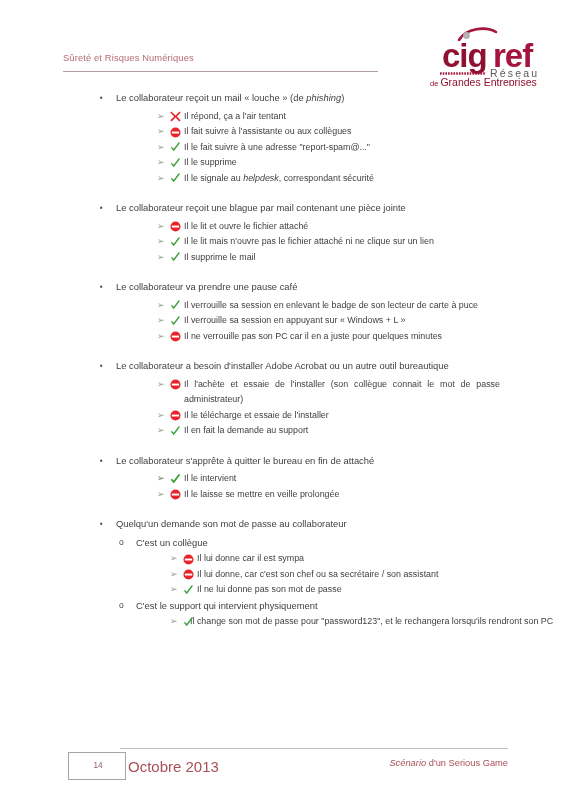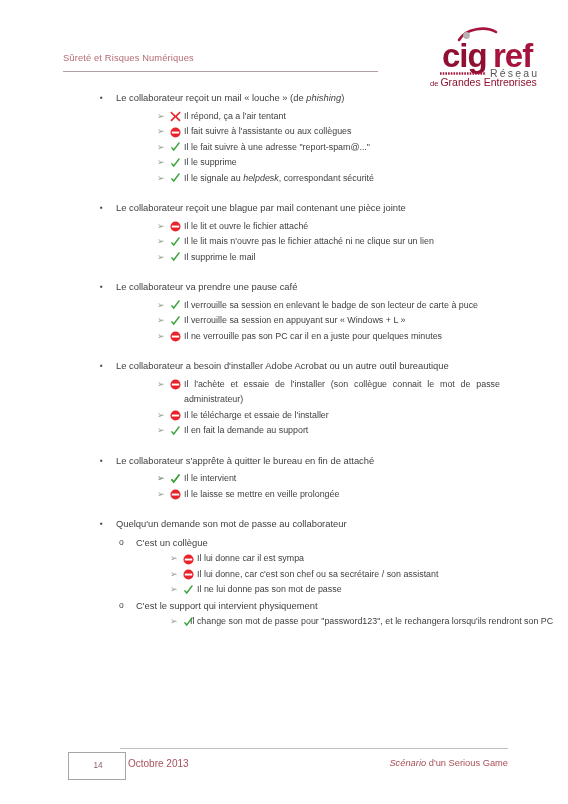--- a/index.html
+++ b/index.html
@@ -168,21 +168,21 @@
     width: 58px;
     line-height: 26px;
     text-align: center;
     font-size: 8.2px;
     color: #8e5a63;
   }
   .footer-left {
     position: absolute;
     left: 128px;
     top: 758px;
-    font-size: 10px;
+    font-size: 15px;
     color: #a84f57;
     white-space: nowrap;
   }
   .footer-right {
     position: absolute;
     right: 60px;
     top: 758px;
     font-size: 9.3px;
     color: #a84f57;
     white-space: nowrap;

